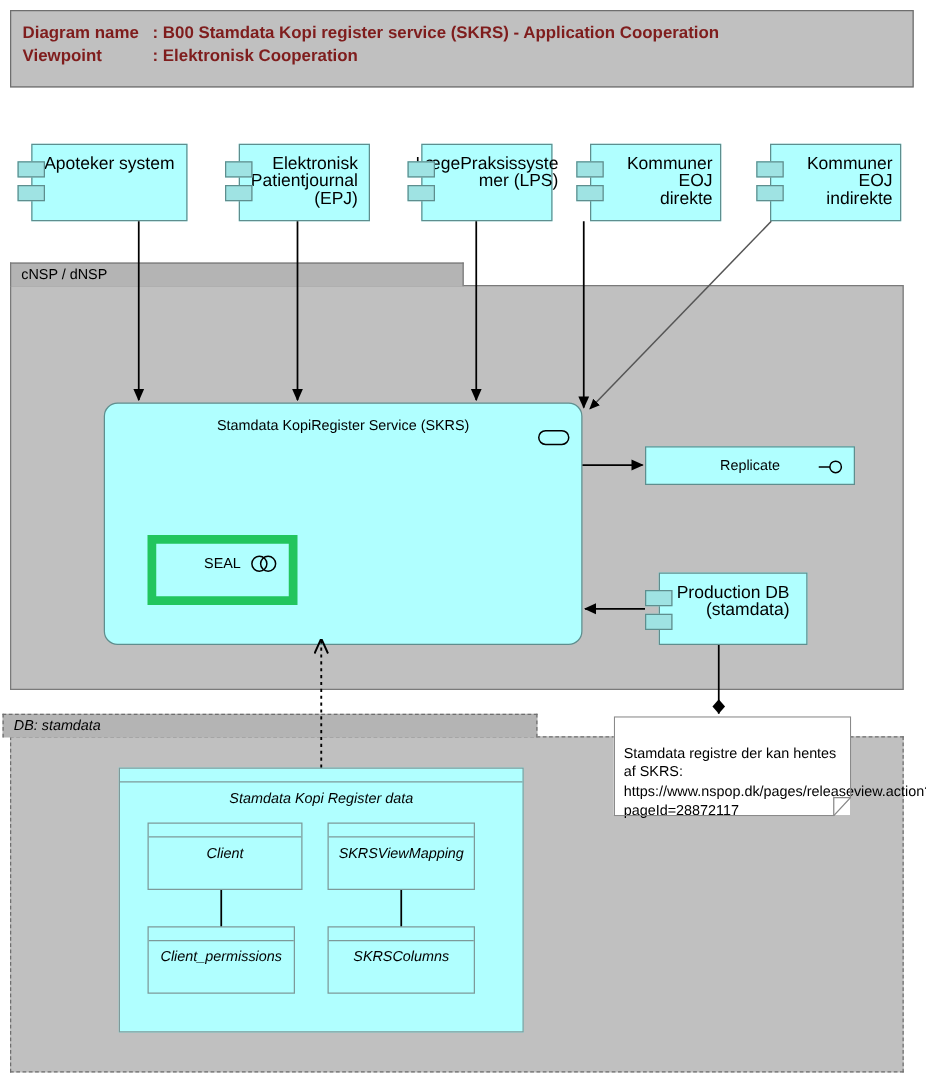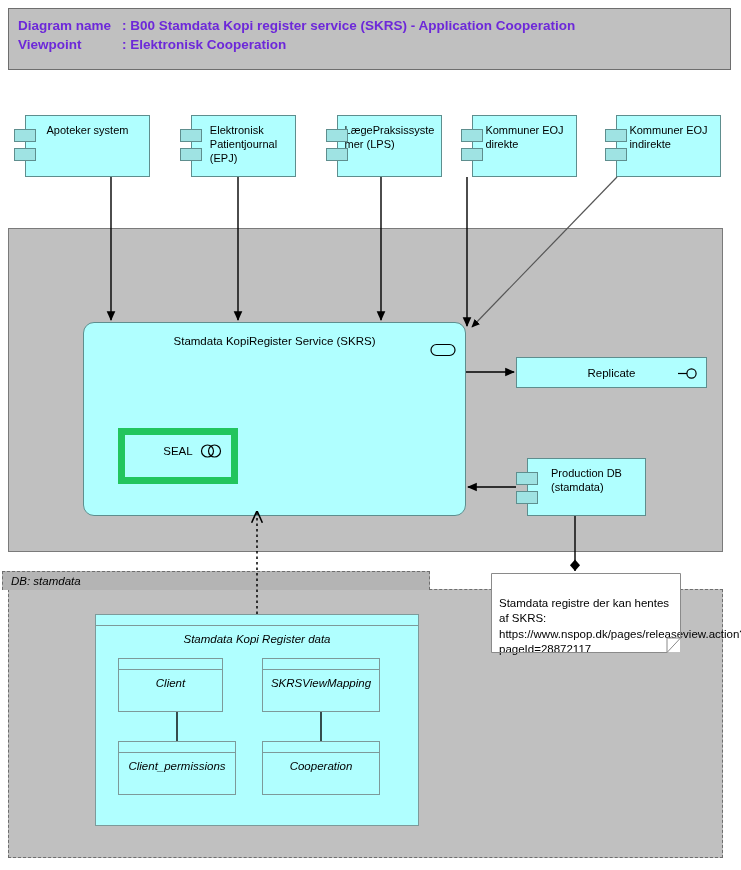--- a/index.html
+++ b/index.html
@@ -28,21 +28,21 @@
     width: 723px;
     height: 62px;
     background: #c0c0c0;
     border: 1px solid #6e6e6e;
     box-sizing: border-box;
     padding: 7px 0 0 9px;
   }
   .header-line {
     font-size: 13.5px;
     font-weight: bold;
-    color: #6d28d9;
+    color: #7f1d1d;
     line-height: 19px;
     white-space: pre;
   }
   .hdr-key { display: inline-block; width: 104px; }
 
   
   .group {
     position: absolute;
     background: #c0c0c0;
     box-sizing: border-box;
@@ -83,23 +83,23 @@
     bottom: 0;
     background: #b0ffff;
     border: 1px solid #5e8e8e;
     box-sizing: border-box;
     display: flex;
     align-items: flex-start;
     justify-content: center;
     padding-top: 7px;
   }
   .component .label {
-    font-size: 11px;
-    color: #000;
-    text-align: left;
+    font-size: 14px;
+    color: #000;
+    text-align: right;
     line-height: 14px;
     padding: 0 6px;
     white-space: pre-line;
   }
   .component .port {
     position: absolute;
     left: 0;
     width: 22px;
     height: 13px;
     background: #9fe3e3;
@@ -210,20 +210,21 @@
 <body>
 
 <div id="canvas">
 
   <div class="header-banner">
     <div class="header-line"><span class="hdr-key">Diagram name</span><span>: B00 Stamdata Kopi register service (SKRS) - Application Cooperation</span></div>
     <div class="header-line"><span class="hdr-key">Viewpoint</span><span>: Elektronisk Cooperation</span></div>
   </div>
 
   <div class="group solid" style="left:8px; top:228px; width:715px; height:324px;"></div>
+  <div class="group-tab" style="left:8px; top:210px; width:363px;">cNSP / dNSP</div>
 
   <div class="group dashed" style="left:8px; top:589px; width:715px; height:269px;"></div>
   <div class="group-tab dashed" style="left:2px; top:571px; width:428px;font-style:italic;">DB: stamdata</div>
 
   <div class="component" style="left:14px; top:115px; width:136px; height:62px;">
     <div class="body">
       <div class="label">Apoteker system</div>
     </div>
     <div class="port p1"></div>
     <div class="port p2"></div>
@@ -274,21 +275,21 @@
   </div>
 
   <div class="plain-box" style="left:118px; top:428px; width:120px; height:56px;">
     <div class="title">SEAL</div>
     <svg class="icon-layer" style="right:7px; top:8px; width:26px; height:16px;" viewBox="0 0 26 16">
       <circle cx="9.5" cy="8" r="6" fill="none" stroke="#000" stroke-width="1.2"></circle>
       <circle cx="16.5" cy="8" r="6" fill="none" stroke="#000" stroke-width="1.2"></circle>
     </svg>
   </div>
 
-  <div class="iface-box" style="left:516px; top:357px; width:191px; height:31px;">
+  <div class="iface-box" style="left:516px; top:357px; width:168px; height:31px;">
     <span>Replicate</span>
     <svg class="icon-layer" style="right:7px; top:8px; width:22px; height:15px;" viewBox="0 0 22 15">
       <line x1="1" y1="7.5" x2="10" y2="7.5" stroke="#000" stroke-width="1.2"></line>
       <circle cx="14.5" cy="7.5" r="4.6" fill="none" stroke="#000" stroke-width="1.2"></circle>
     </svg>
   </div>
 
   <div class="component" style="left:516px; top:458px; width:130px; height:58px;">
     <div class="body">
       <div class="label">Production DB
@@ -300,38 +301,38 @@
 
   <div class="note" style="left:491px; top:573px; width:189px; height:79px;">
     <span>Stamdata registre der kan hentes af SKRS: https://www.nspop.dk/pages/releaseview.action?pageId=28872117</span>
   </div>
 
   <div class="data-object" style="left:95px; top:614px; width:324px; height:212px;">
     <div class="bar"></div>
     <div class="do-label">Stamdata Kopi Register data</div>
   </div>
 
-  <div class="data-object" style="left:118px; top:658px; width:105px; height:54px;">
+  <div class="data-object" style="left:118px; top:658px; width:124px; height:54px;">
     <div class="bar"></div>
     <div class="do-label">Client</div>
   </div>
 
   <div class="data-object" style="left:262px; top:658px; width:118px; height:54px;padding-left:36px;">
     <div class="bar"></div>
     <div class="do-label">SKRSViewMapping</div>
   </div>
 
   <div class="data-object" style="left:118px; top:741px; width:118px; height:54px;">
     <div class="bar"></div>
     <div class="do-label">Client_permissions</div>
   </div>
 
   <div class="data-object" style="left:262px; top:741px; width:118px; height:54px;">
     <div class="bar"></div>
-    <div class="do-label">Cooperation</div>
+    <div class="do-label">SKRSColumns</div>
   </div>
 
   <svg id="wires" viewBox="0 0 741 870">
     <defs>
       <marker id="arrowFilled" viewBox="0 0 10 10" refX="9" refY="5" markerWidth="7" markerHeight="7" orient="auto-start-reverse">
         <path d="M 0 0.6 L 10 5 L 0 9.4 z" fill="#000"></path>
       </marker>
       <marker id="arrowOpen" viewBox="0 0 10 10" refX="9" refY="5" markerWidth="8" markerHeight="8" orient="auto-start-reverse">
         <path d="M 0 0.5 L 10 5 L 0 9.5" fill="none" stroke="#000" stroke-width="1.3"></path>
       </marker>

